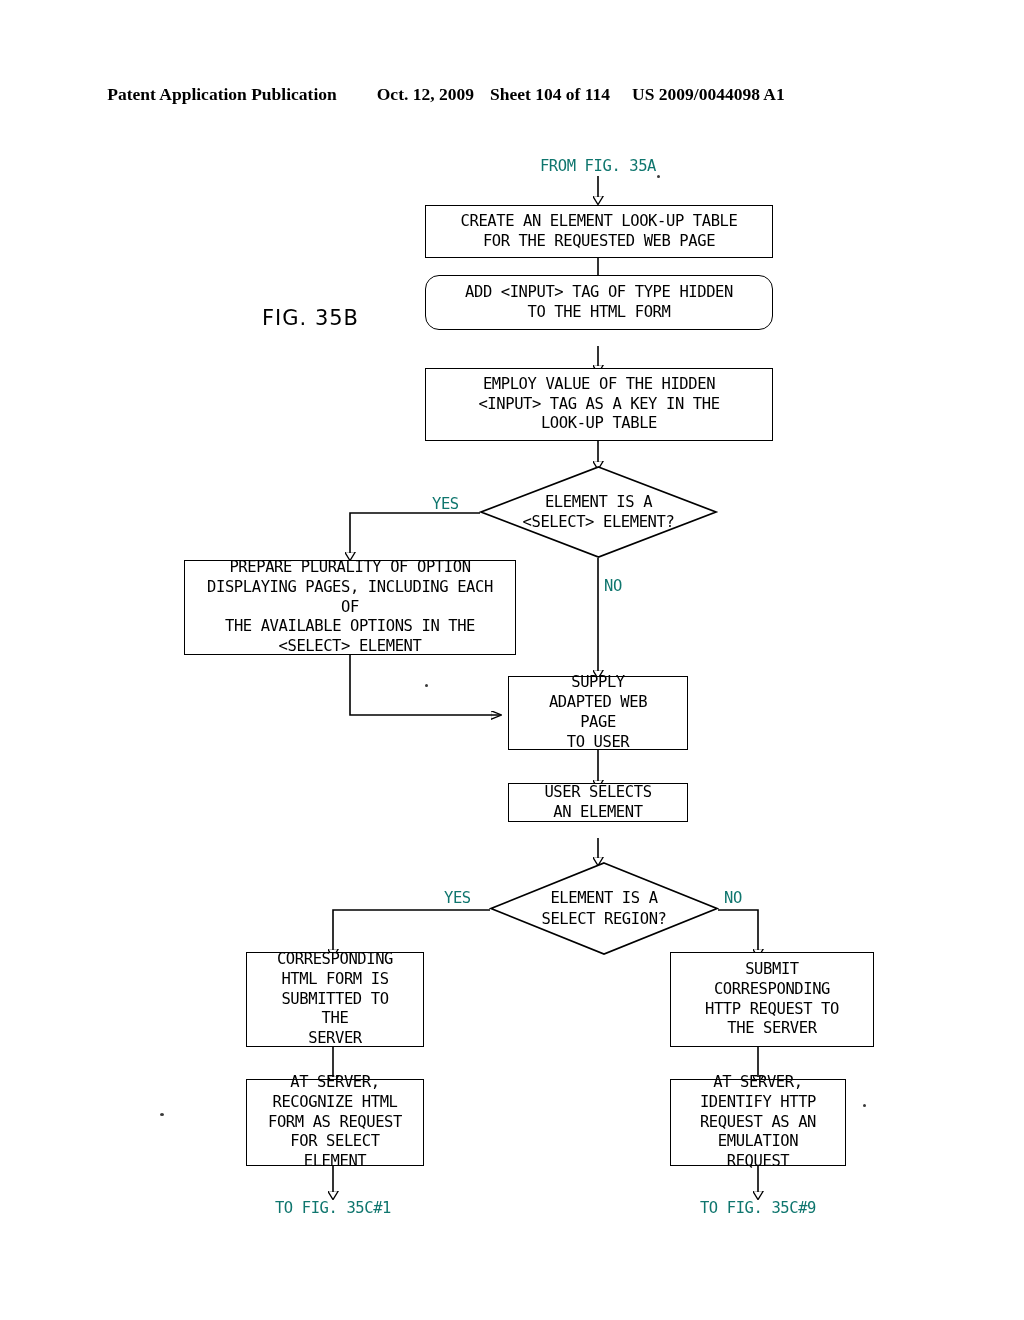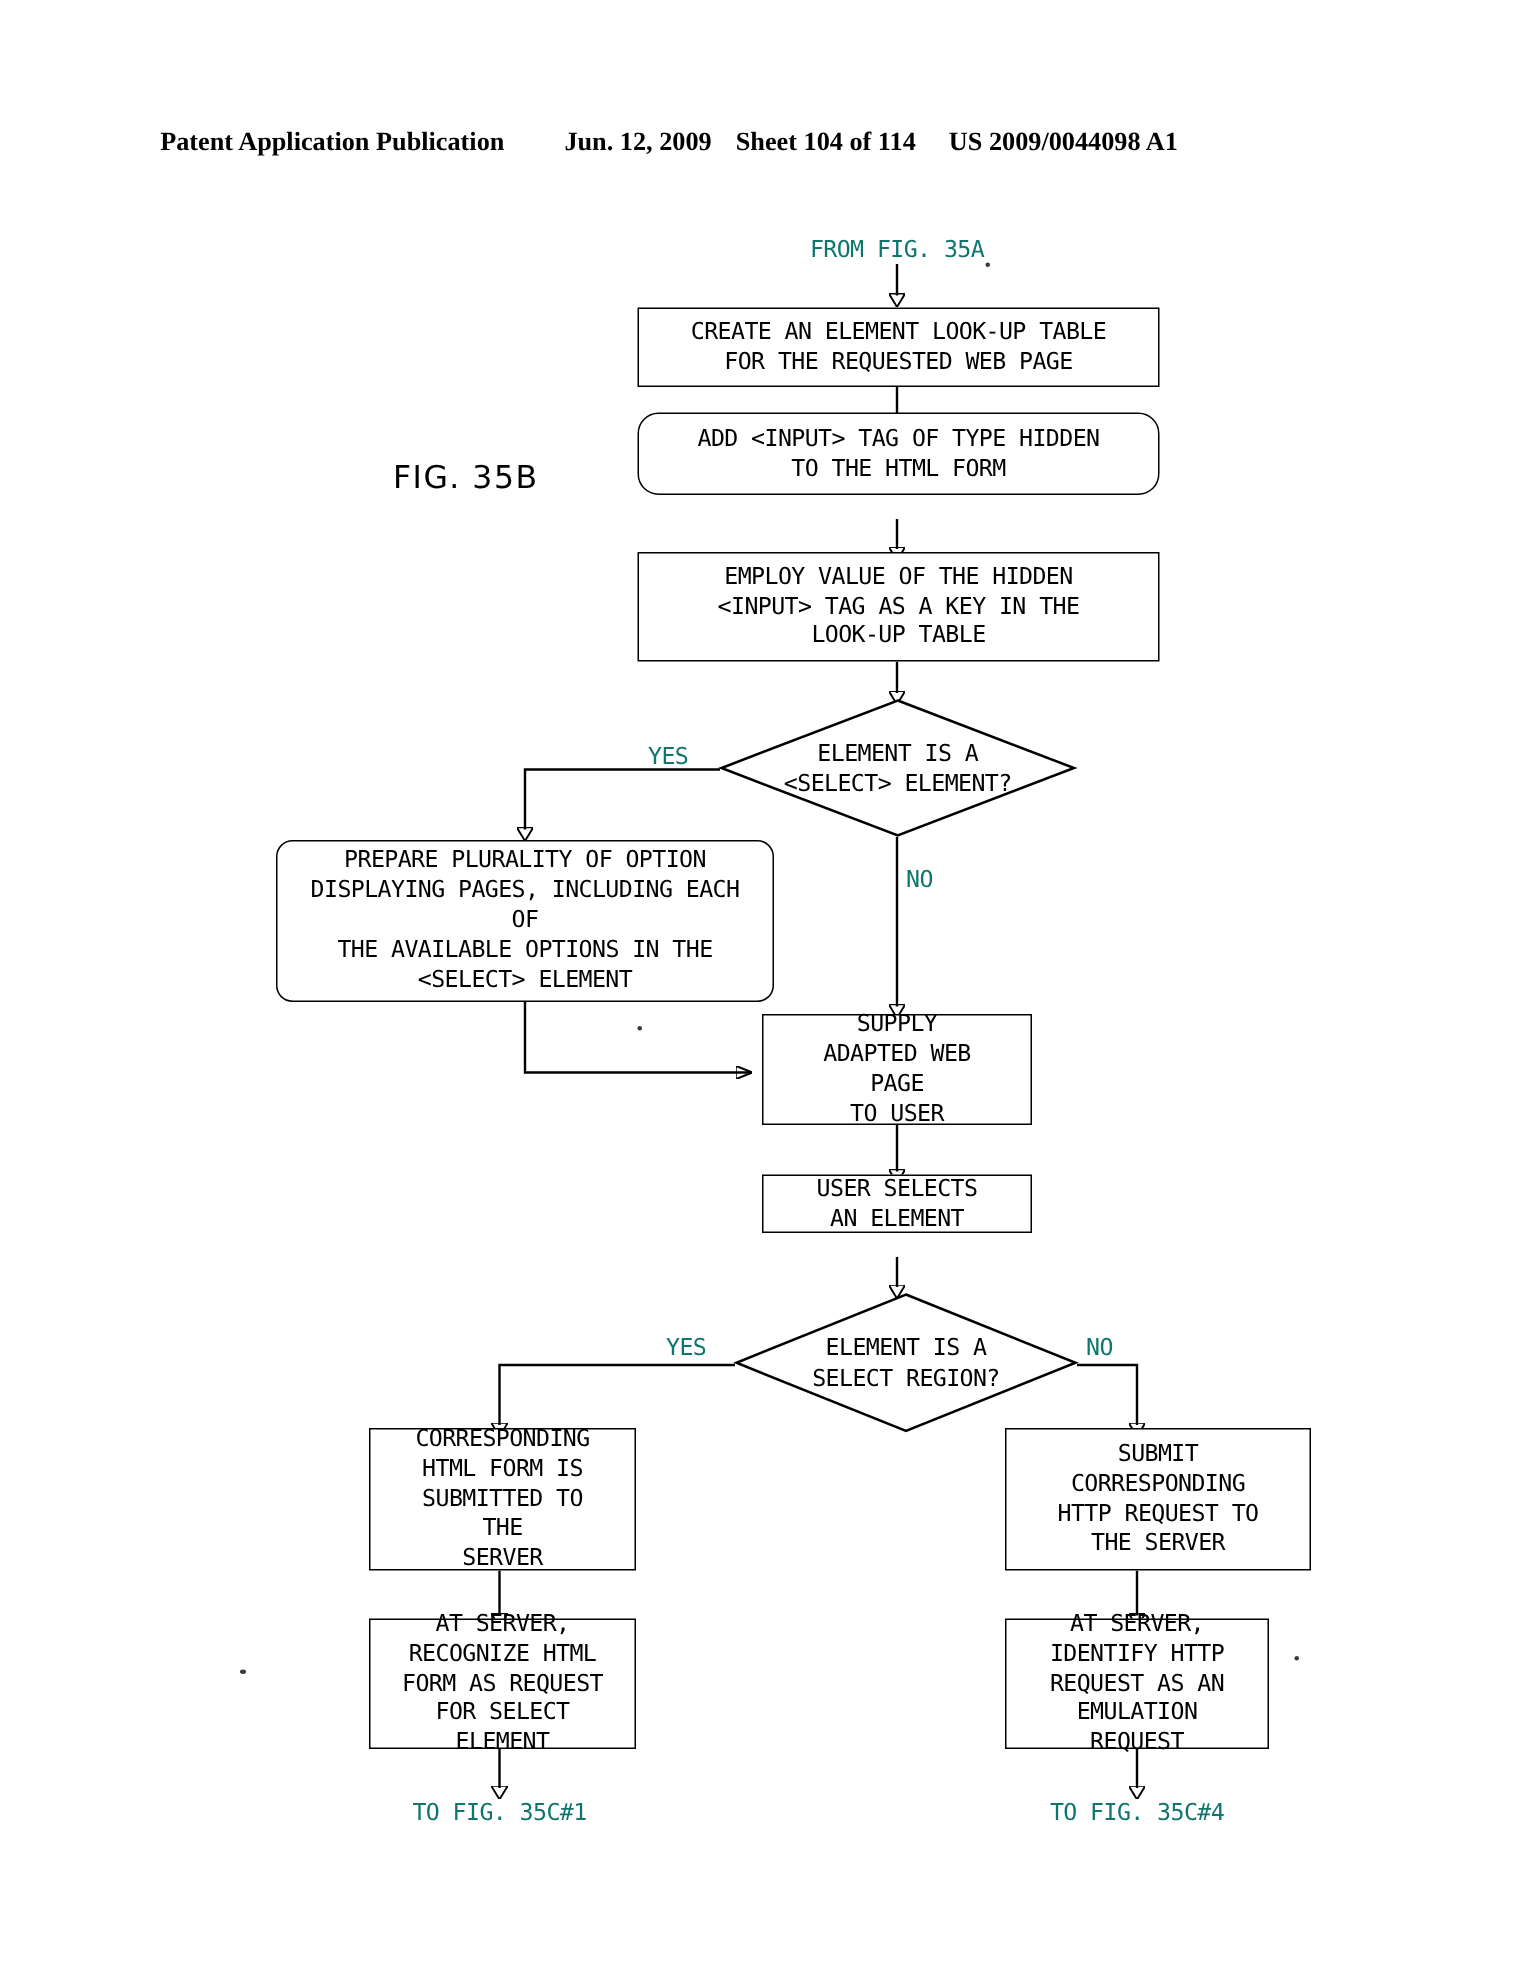--- a/index.html
+++ b/index.html
@@ -133,21 +133,21 @@
     position: absolute;
     background: #3a3a3a;
     border-radius: 50%;
   }
 </style>
 </head>
 <body>
 
 <div id="page-header">
   <span class="h-pub">Patent Application Publication</span>
-  <span class="h-date">Jun. 12, 2009</span>
+  <span class="h-date">Oct. 12, 2009</span>
   <span class="h-sheet">Sheet 104 of 114</span>
   <span class="h-num">US 2009/0044098 A1</span>
 </div>
 
 <div id="flow">
 
   <div id="fig-label">FIG.  35B</div>
 
   <svg id="wires" viewBox="0 0 1024 1320" width="1024" height="1320" xmlns="http://www.w3.org/2000/svg">
     <defs>
@@ -211,21 +211,21 @@
     <svg width="237" height="92" viewBox="0 0 237 92" xmlns="http://www.w3.org/2000/svg">
       <polygon points="118.5,1 236,46 118.5,91 1,46" fill="#fff" stroke="#000" stroke-width="1.7"></polygon>
     </svg>
     <div class="diamond-text">ELEMENT IS A
 &lt;SELECT&gt; ELEMENT?</div>
   </div>
 
   <div class="flabel" style="left:432px; top:495px;">YES</div>
   <div class="flabel" style="left:604px; top:577px;">NO</div>
 
-  <div class="node" style="left:184px; top:560px; width:332px; height:108px;border-radius:11px;">PREPARE PLURALITY OF OPTION
+  <div class="node" style="left:184px; top:560px; width:332px; height:95px;">PREPARE PLURALITY OF OPTION
 DISPLAYING PAGES, INCLUDING EACH OF
 THE AVAILABLE OPTIONS IN THE
 &lt;SELECT&gt; ELEMENT</div>
 
   <div class="node" style="left:508px; top:676px; width:180px; height:74px;">SUPPLY
 ADAPTED WEB PAGE
 TO USER</div>
 
   <div class="node" style="left:508px; top:783px; width:180px; height:39px;">USER SELECTS
 AN ELEMENT</div>
@@ -256,15 +256,15 @@
   <div class="node" style="left:670px; top:952px; width:204px; height:95px;">SUBMIT
 CORRESPONDING
 HTTP REQUEST TO
 THE SERVER</div>
 
   <div class="node" style="left:670px; top:1079px; width:176px; height:87px;">AT SERVER,
 IDENTIFY HTTP
 REQUEST AS AN
 EMULATION REQUEST</div>
 
-  <div class="flabel center" style="left:758px; top:1199px;">TO FIG.  35C#4</div>
+  <div class="flabel center" style="left:758px; top:1199px;">TO FIG.  35C#9</div>
 
 </div>
 
 </body></html>

